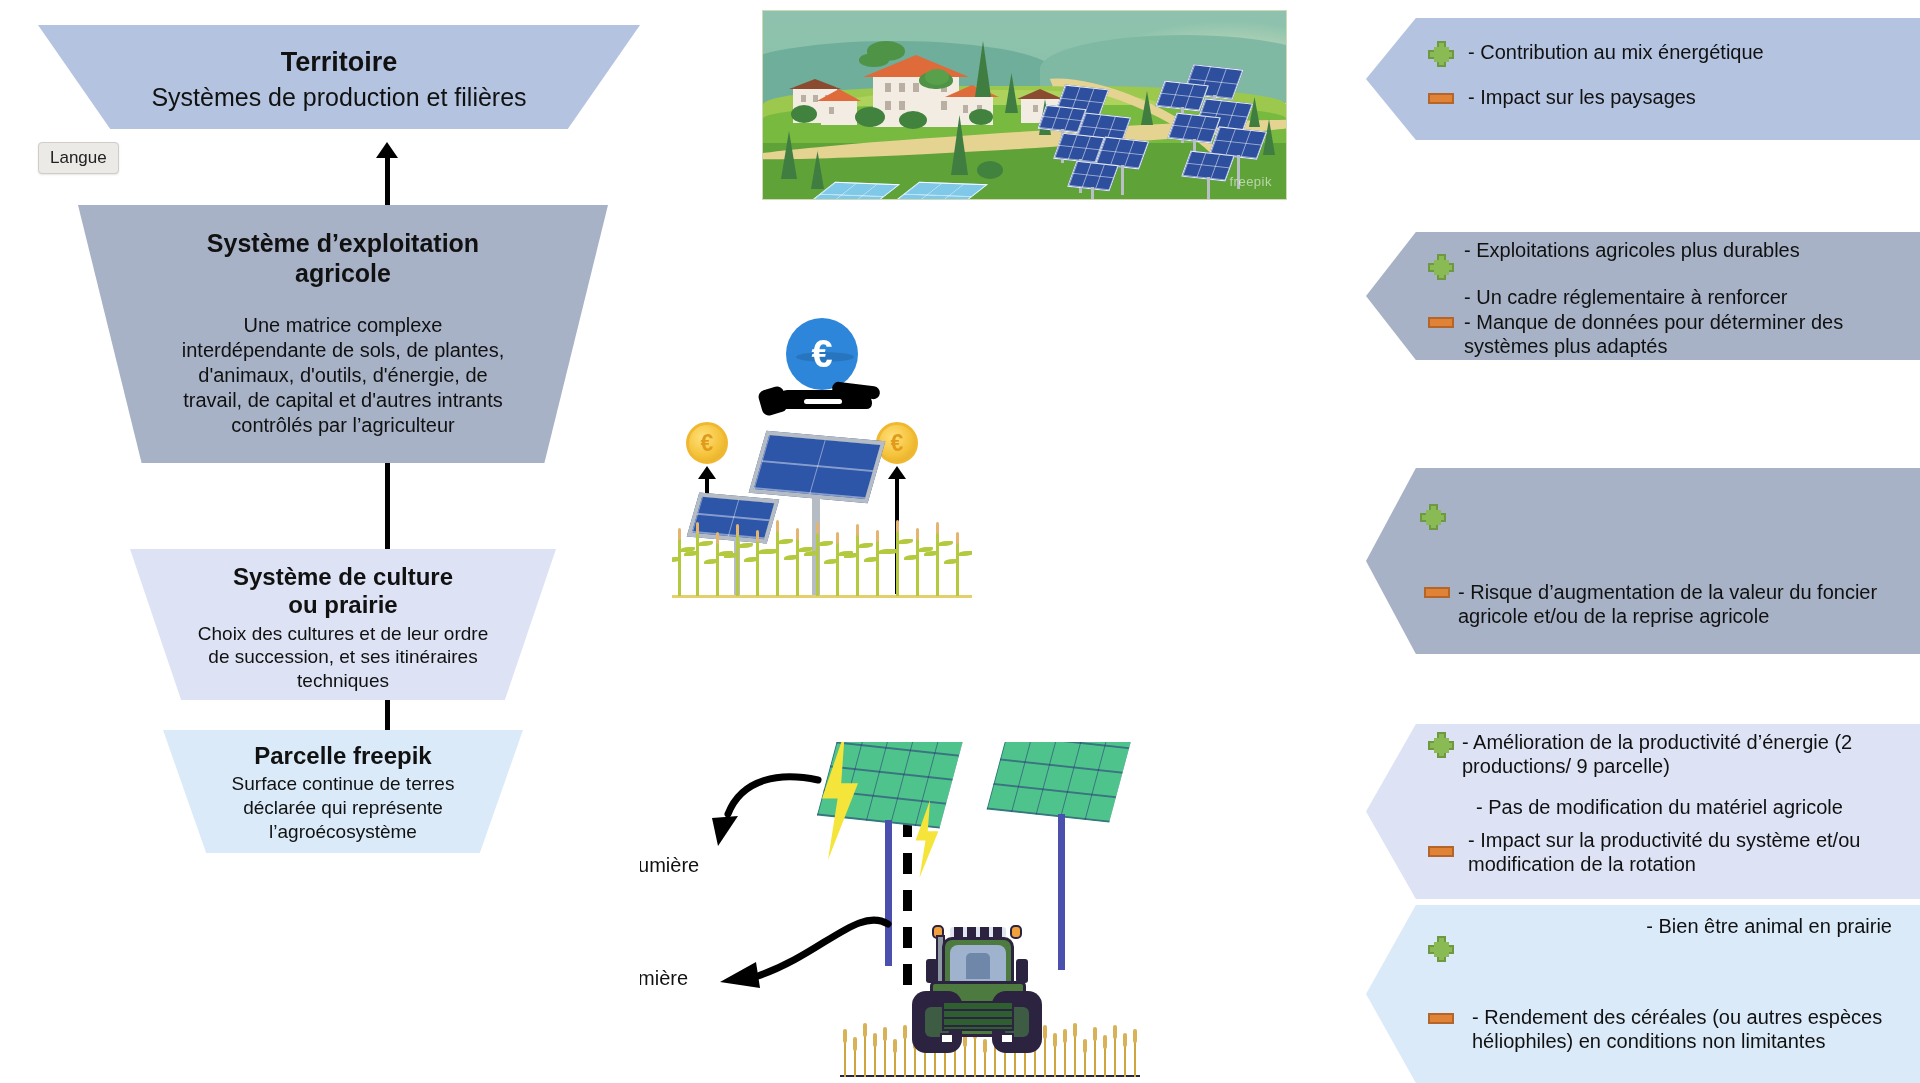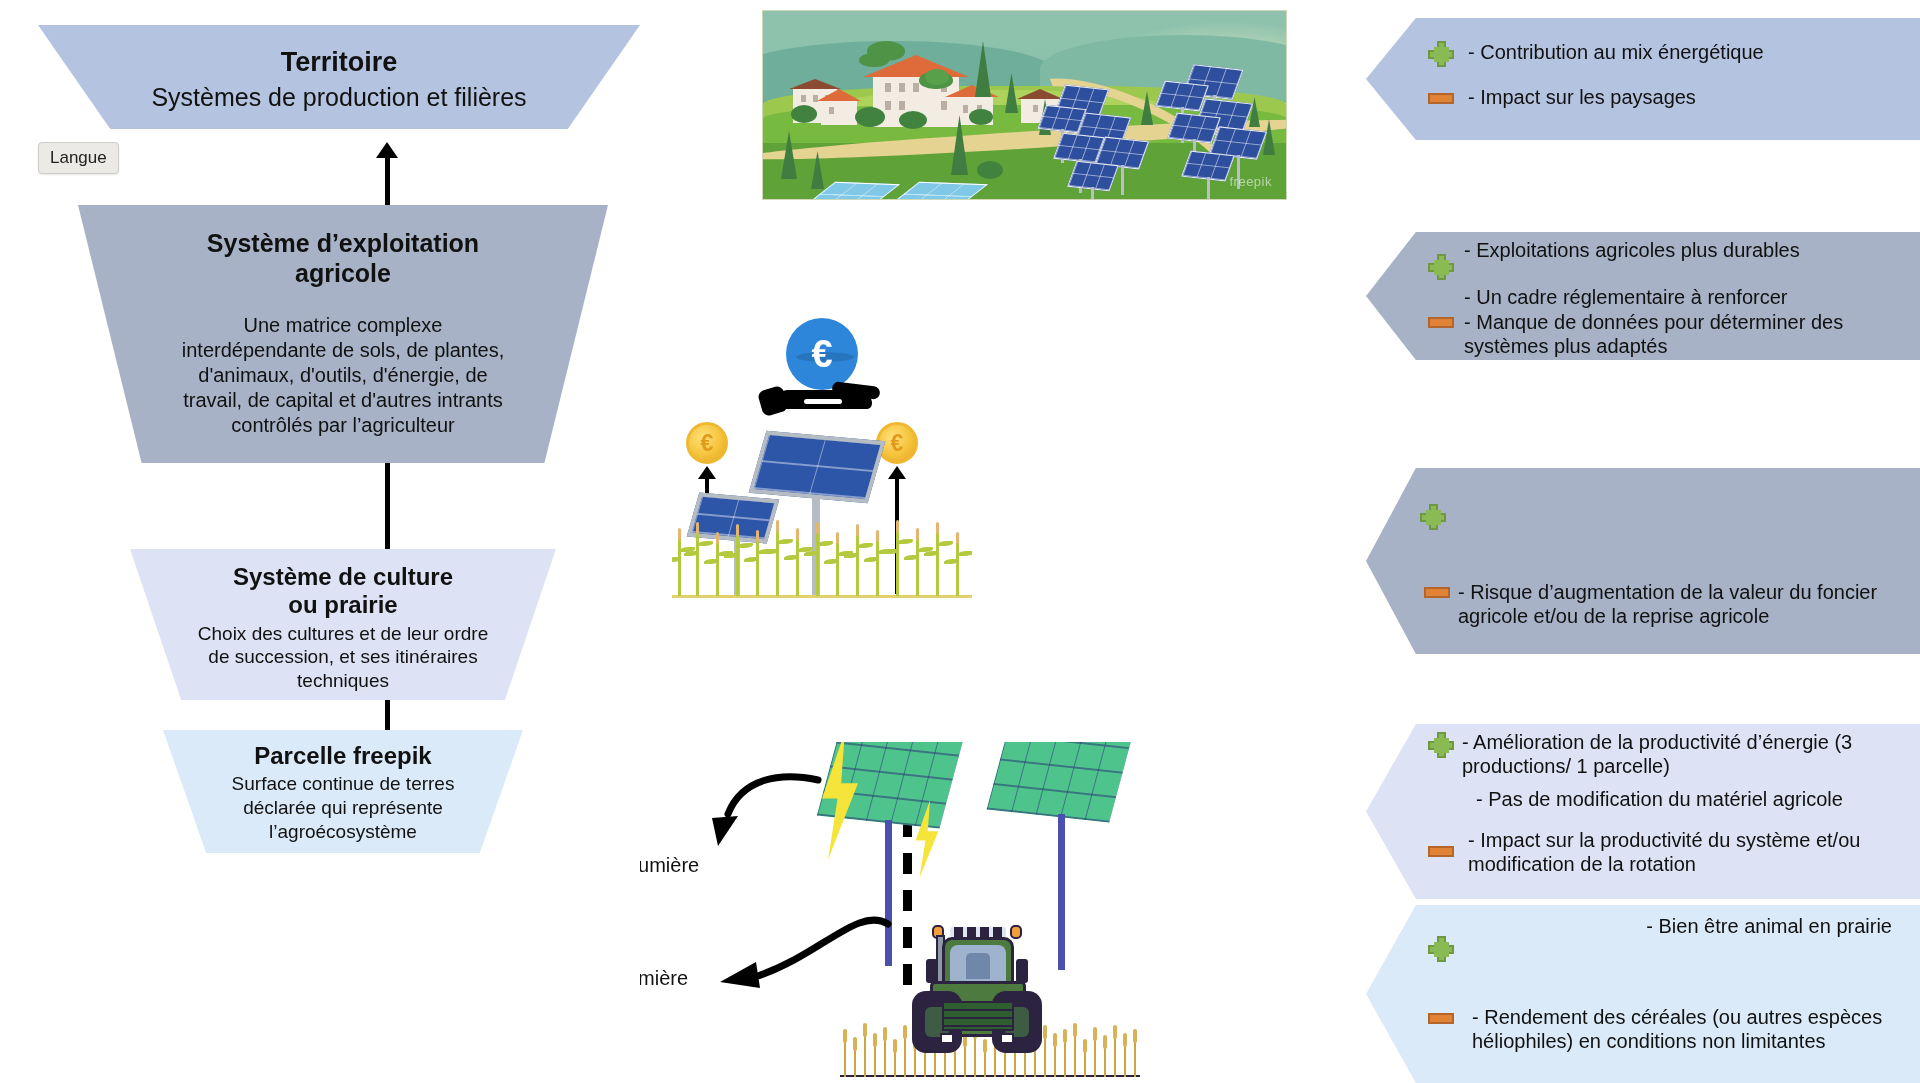--- a/index.html
+++ b/index.html
@@ -546,22 +546,22 @@
 
 <div class="rbox" style="left:1366px;top:724px;width:554px;height:175px;background:#dde3f4;">
 </div>
 <div class="rrow" style="left:1428px;top:730px;width:492px;">
   <span class="icon-plus" style="width:26px;height:26px;margin-right:8px;margin-top:2px;">
     <i style="left:9px;top:0;width:9px;height:26px;"></i>
       <i style="left:0;top:9px;width:26px;height:9px;"></i>
     <i style="left:6px;top:6px;width:15px;height:15px;border:0;"></i>
   </span>
   <span style="display:block;width:440px;">
-    <span class="rtext" style="font-size:20px;display:block;">- Amélioration de la productivité d’énergie (3 productions/ 1 parcelle)</span>
-    <span class="rtext" style="font-size:20px;display:block;margin-top:8px;margin-left:14px;">- Pas de modification du matériel agricole</span>
+    <span class="rtext" style="font-size:20px;display:block;">- Amélioration de la productivité d’énergie (2 productions/ 9 parcelle)</span>
+    <span class="rtext" style="font-size:20px;display:block;margin-top:16px;margin-left:14px;">- Pas de modification du matériel agricole</span>
   </span>
 </div>
 <div class="rrow" style="left:1428px;top:828px;width:492px;">
   <span class="icon-minus" style="width:26px;height:11px;margin-right:14px;margin-top:18px;"></span>
   <span class="rtext" style="font-size:20px;width:440px;display:block;">- Impact sur la productivité du système et/ou modification de la rotation</span>
 </div>
 
 <div class="rbox" style="left:1366px;top:905px;width:554px;height:178px;background:#daeaf8;">
 </div>
 <div class="rrow" style="left:1428px;top:910px;width:492px;">

